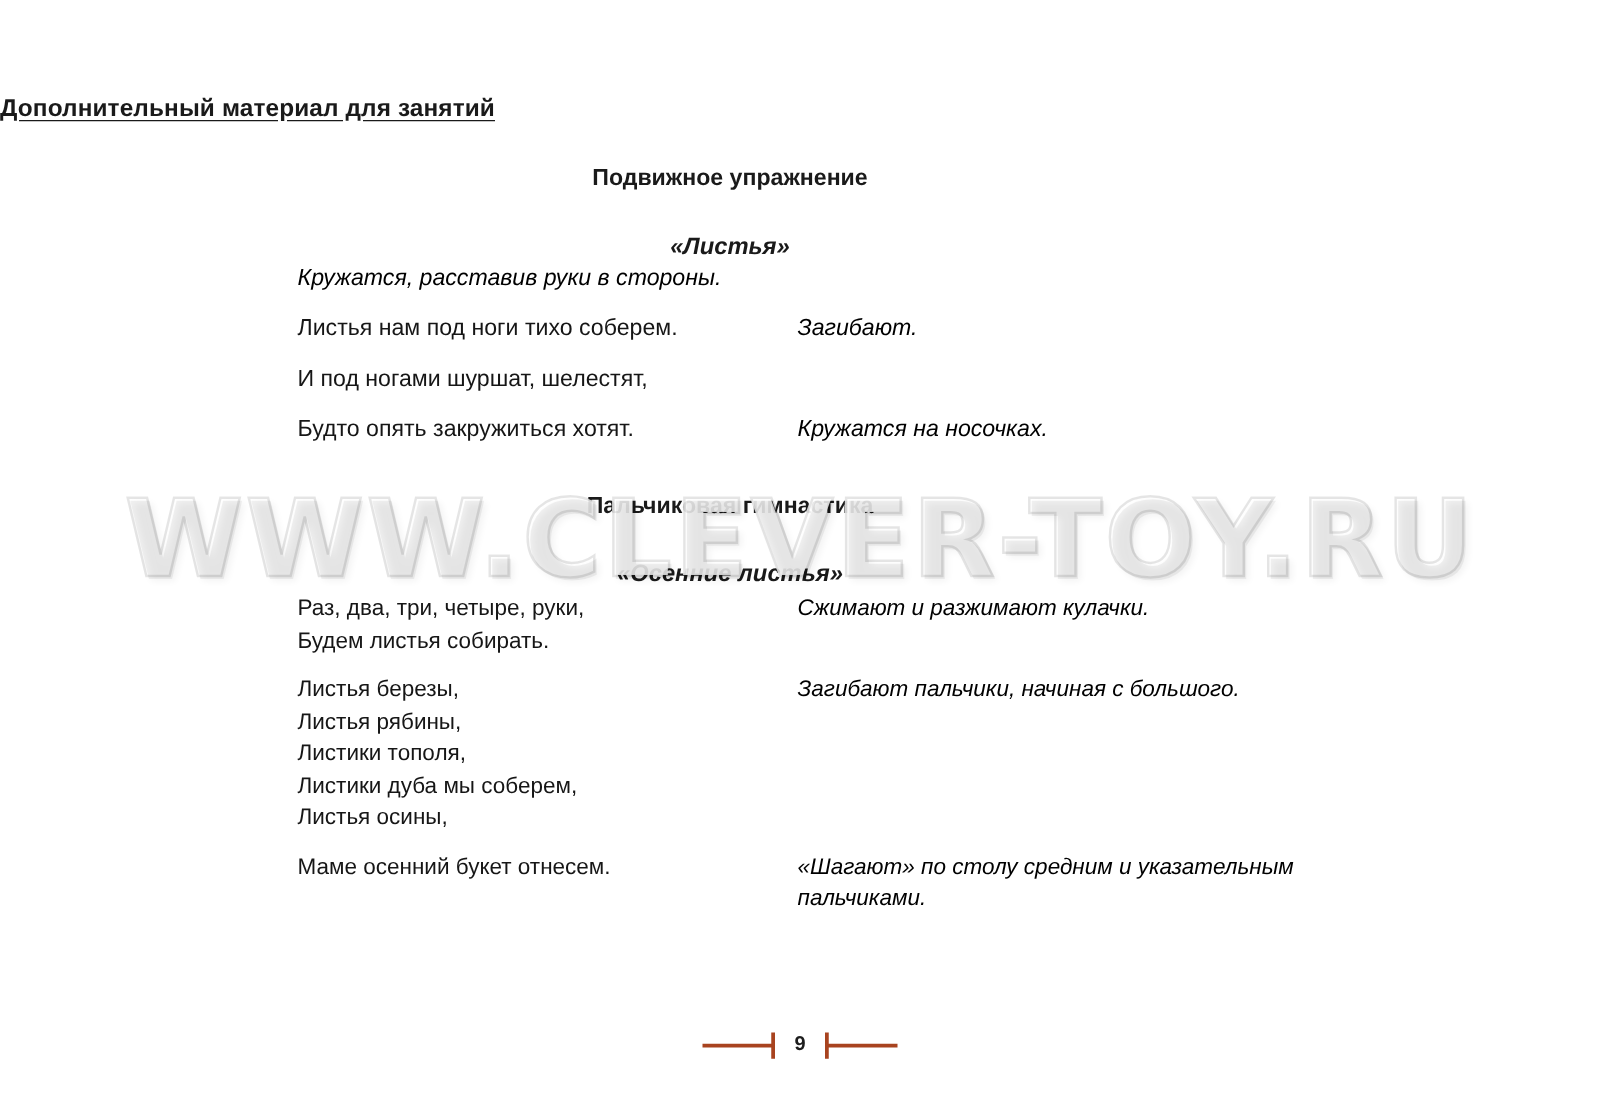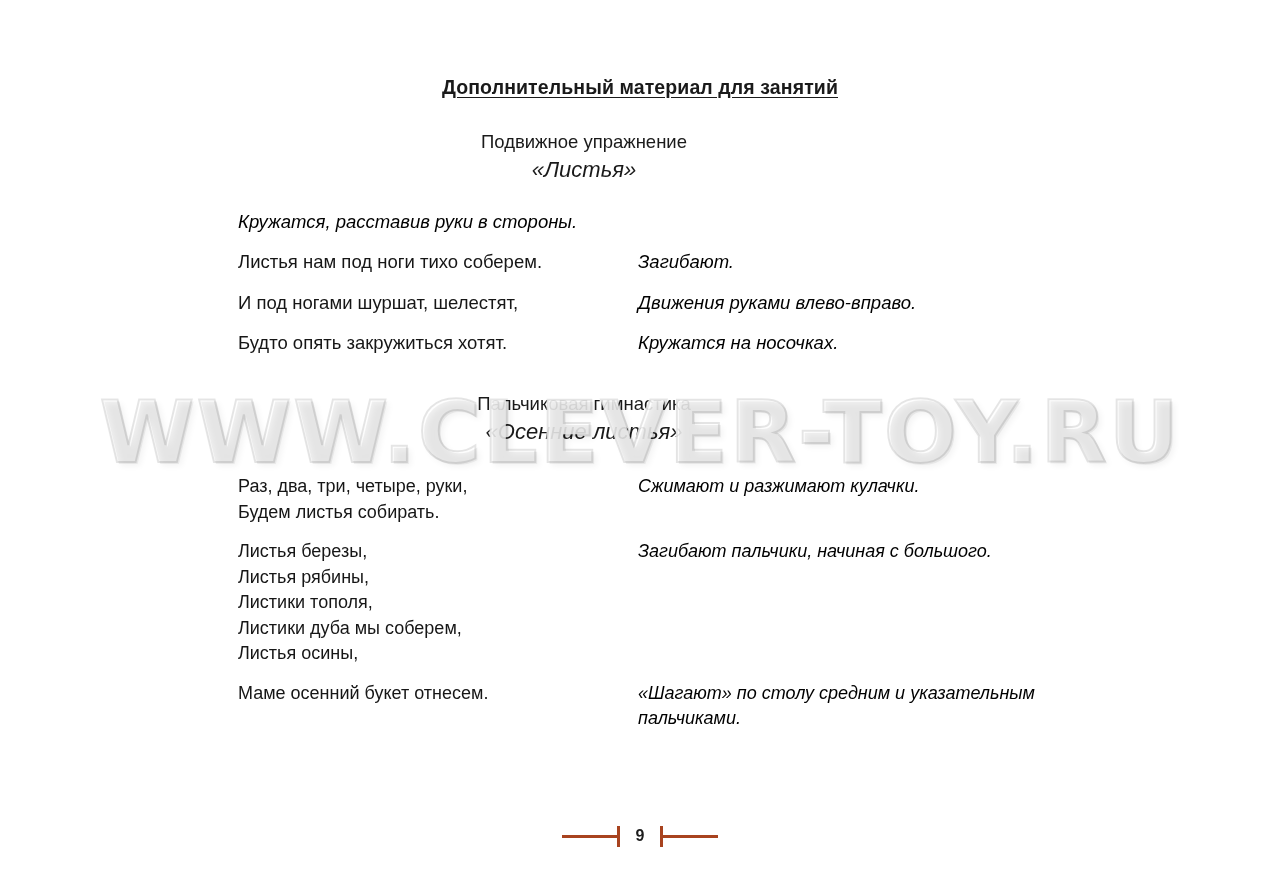--- a/index.html
+++ b/index.html
@@ -21,40 +21,41 @@
     height: 874px;
     box-sizing: border-box;
   }
 
   
   .doc-title {
     position: absolute;
     top: 76px;
     left: 0;
     width: 1280px;
-    text-align: center;
+    text-align: left;
     font-size: 19.5px;
     font-weight: bold;
     text-decoration: underline;
     text-underline-offset: 3px;
     letter-spacing: 0.1px;
   }
   .section-title {
     position: absolute;
     left: 0;
     width: 1168px;
     text-align: center;
     font-size: 18.5px;
-    font-weight: normal;
+    font-weight: bold;
     line-height: 1.35;
   }
   .section-title .sub {
     display: block;
     font-style: italic;
-    font-size: 22px;
+    font-size: 19px;
+    margin-top: 30px;
   }
   #exercise-heading { top: 130px; }
   #fingers-heading { top: 392px; text-align: center; }
 
   
   .verse-block {
     position: absolute;
     left: 238px;
     width: 850px;
   }
@@ -170,21 +171,20 @@
   <div class="verse-block" id="exercise-block">
     <div class="verse-row">
       <div class="col-right">Кружатся, расставив руки в стороны.</div>
     </div>
     <div class="verse-row">
       <div class="col-left">Листья нам под ноги тихо соберем.</div>
       <div class="col-right">Загибают.</div>
     </div>
     <div class="verse-row">
       <div class="col-left">И под ногами шуршат, шелестят,</div>
-      <div class="col-right">Движения руками влево-вправо.</div>
     </div>
     <div class="verse-row">
       <div class="col-left">Будто опять закружиться хотят.</div>
       <div class="col-right">Кружатся на носочках.</div>
     </div>
   </div>
 
   <div class="section-title" id="fingers-heading">
     <span>Пальчиковая гимнастика</span>
     <span class="sub">«Осенние листья»</span>

